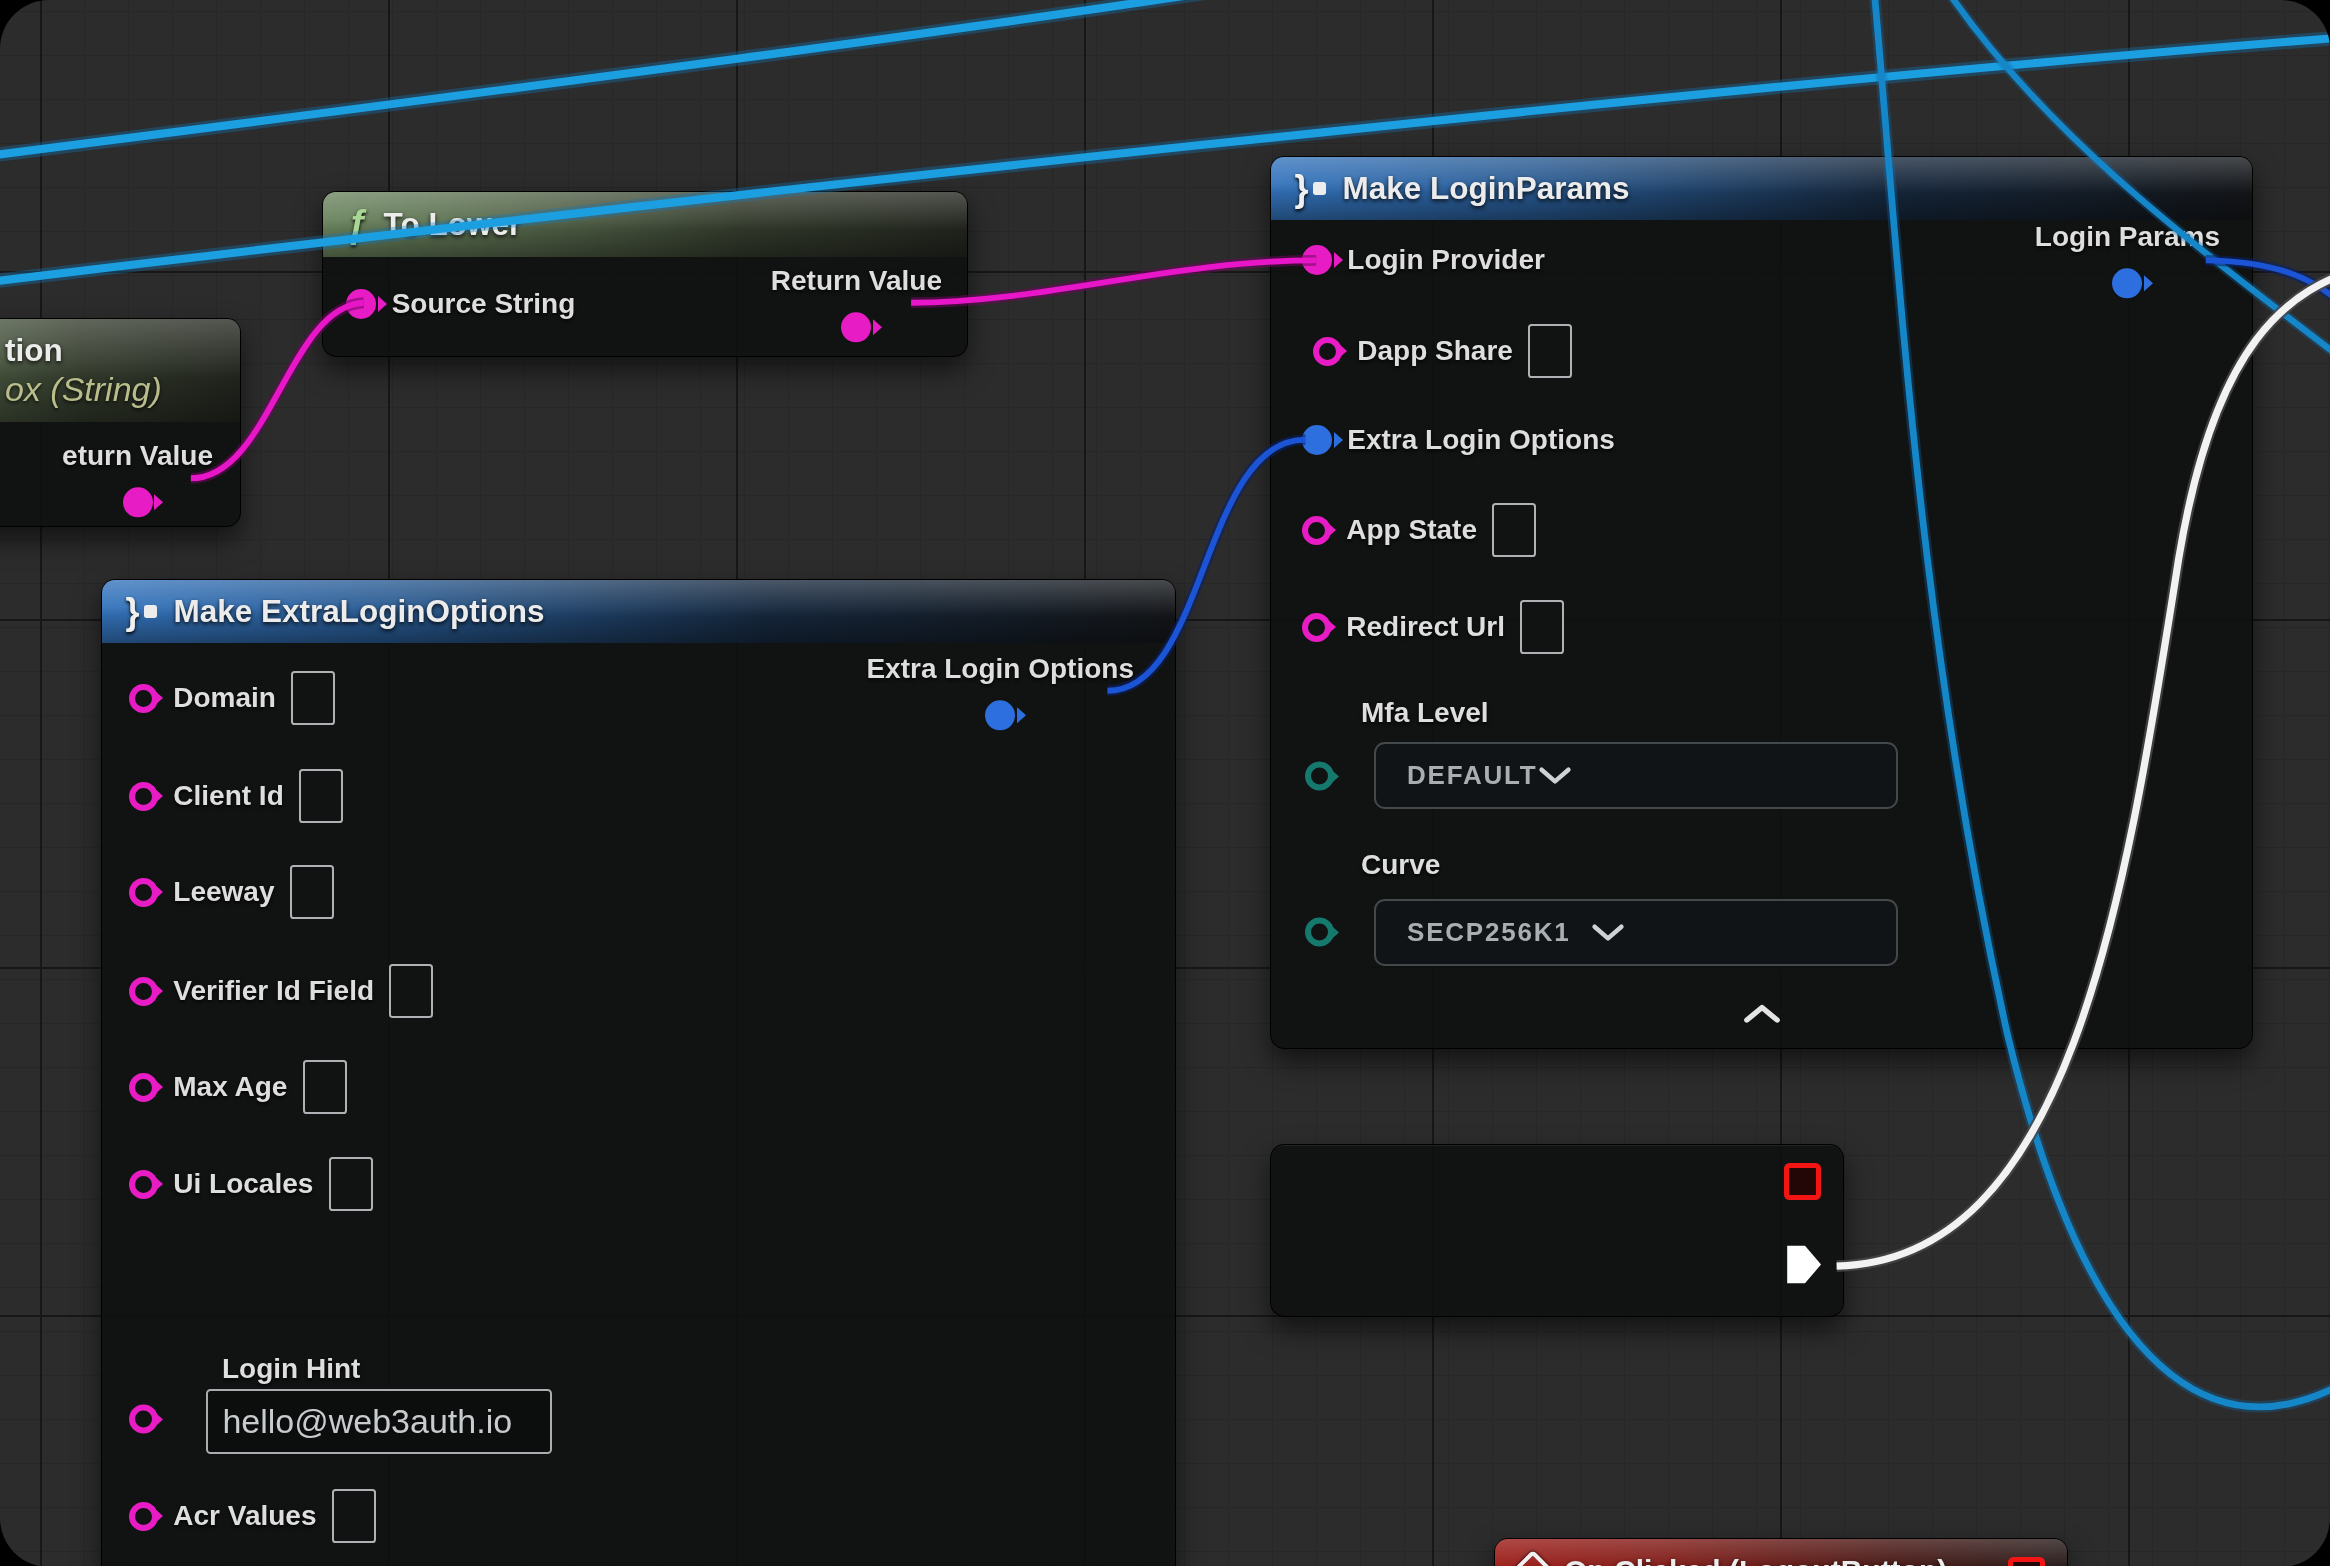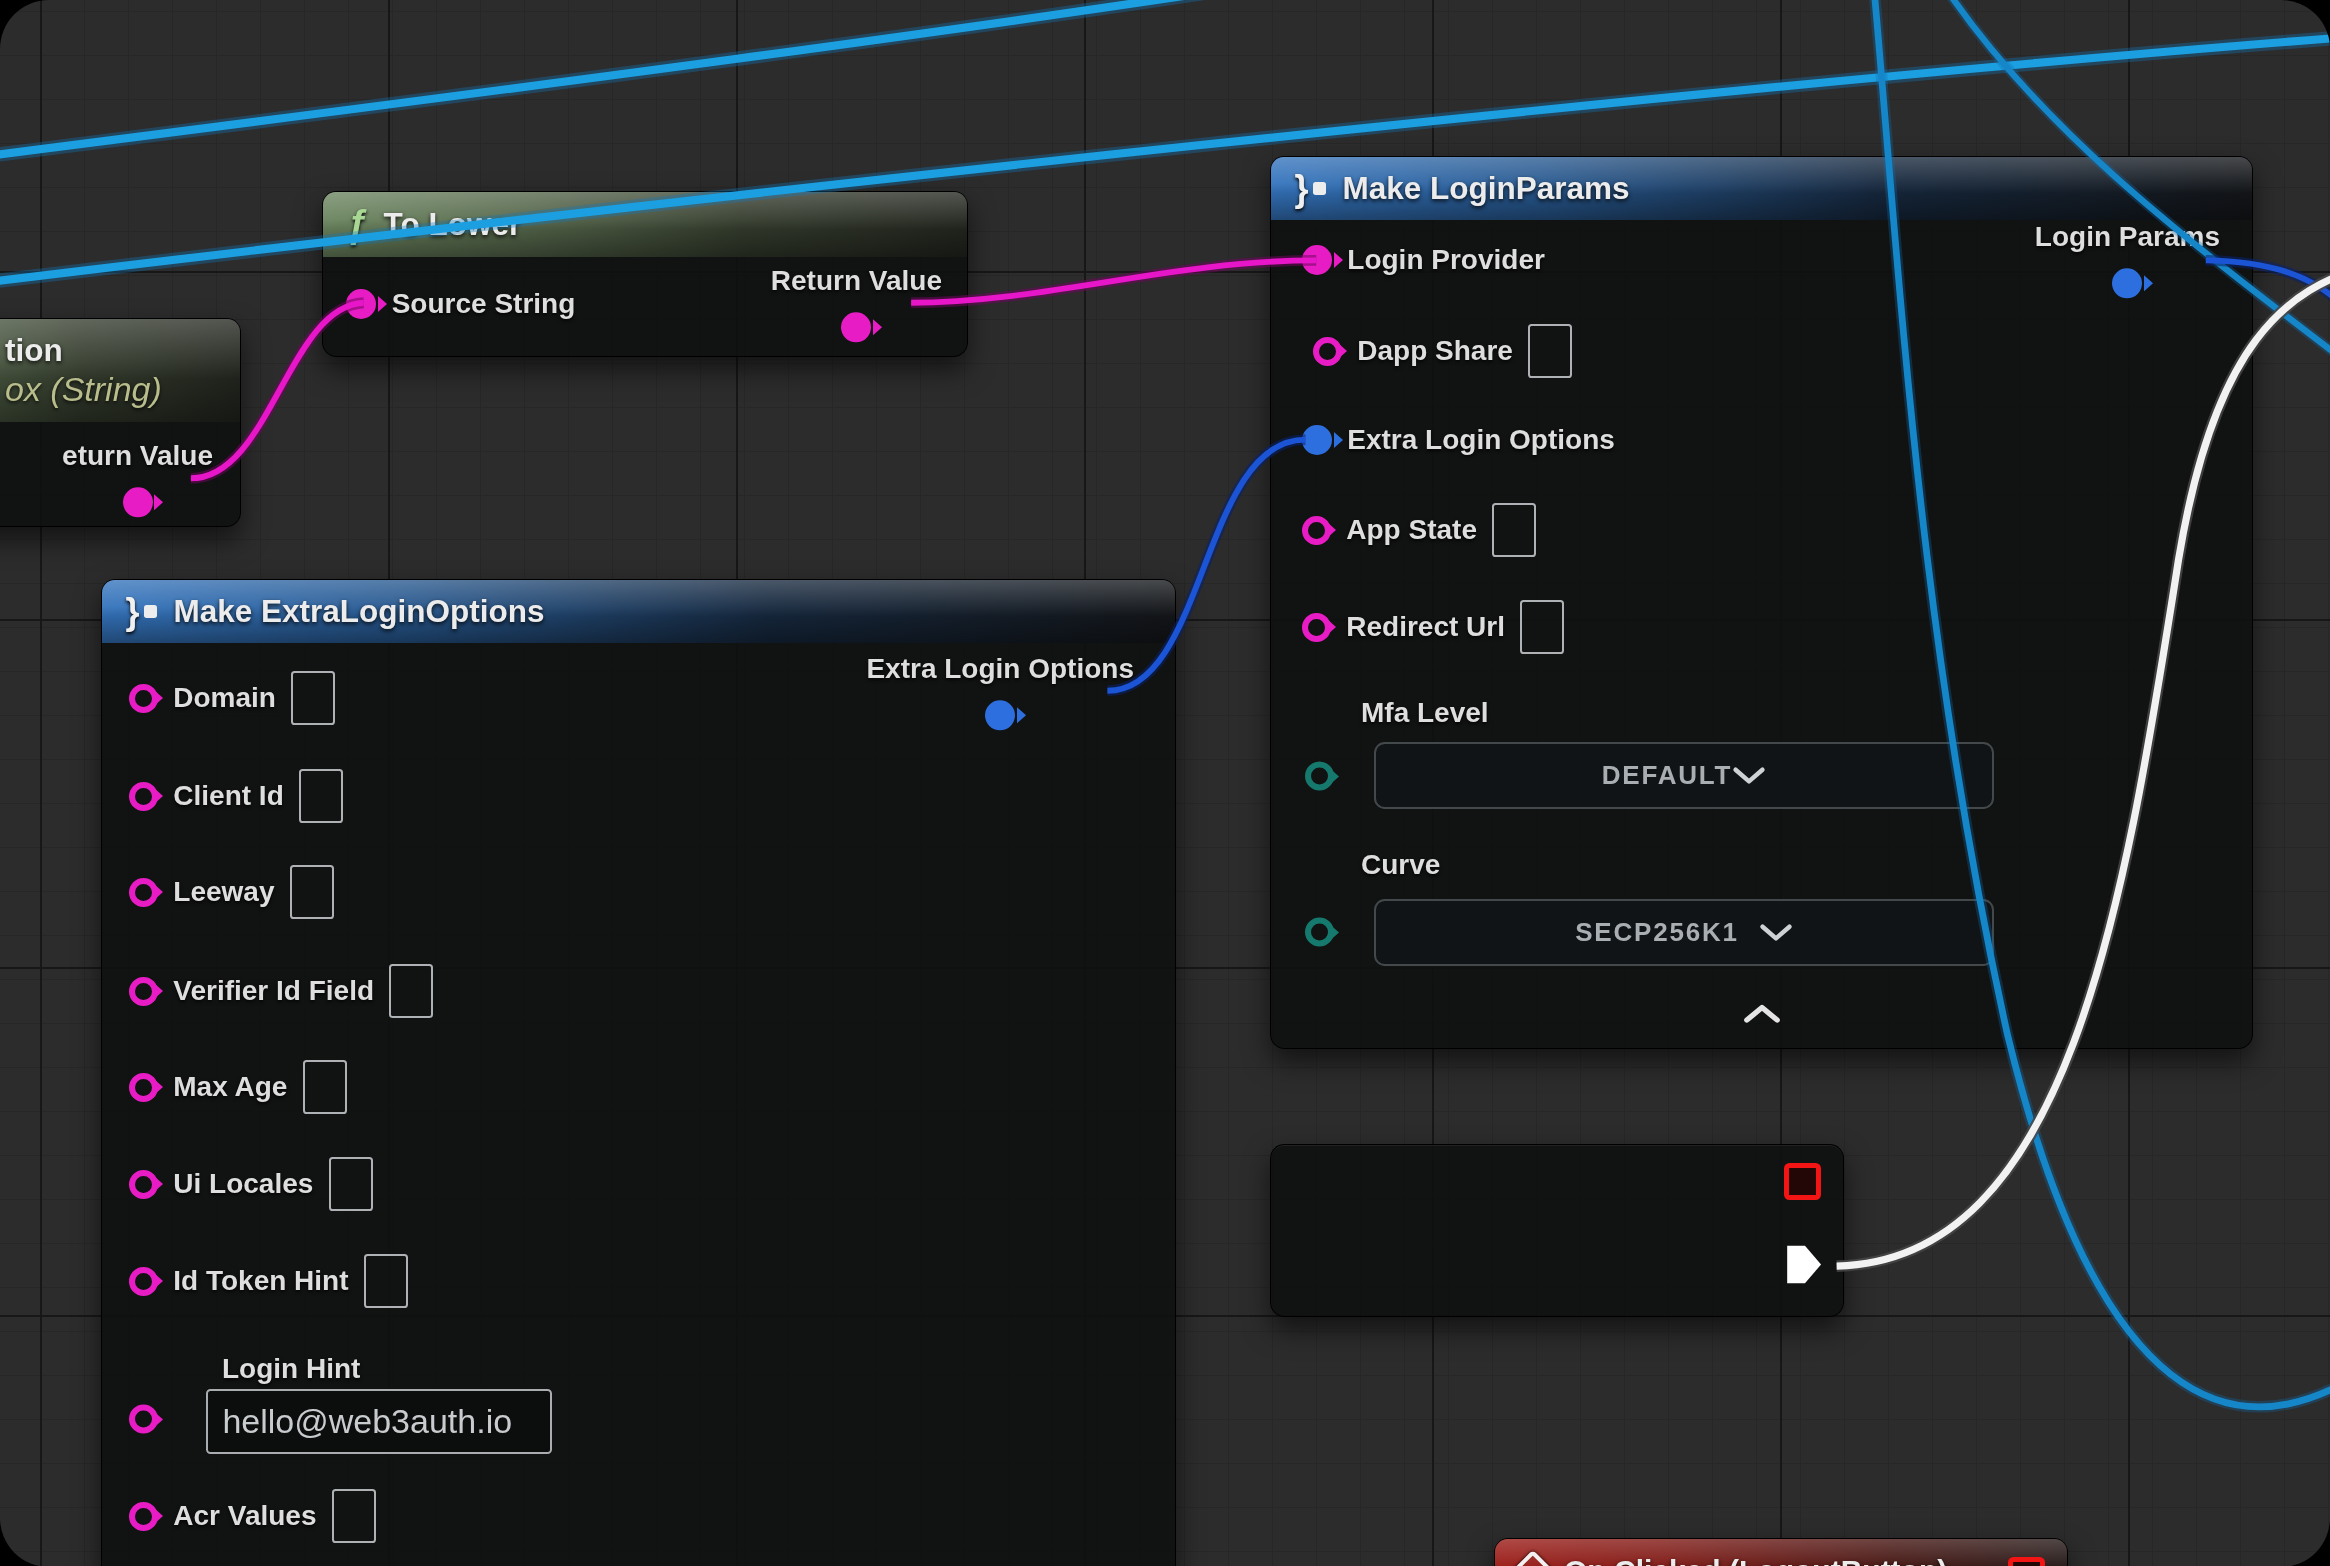--- a/index.html
+++ b/index.html
@@ -35,22 +35,22 @@
   .pin.f{width:30px;height:30px;border-radius:50%;background:var(--c);}
   .pin.h{width:17px;height:17px;border-radius:50%;border:6.8px solid var(--c);}
   .pin::after{content:"";position:absolute;left:100%;top:50%;transform:translateY(-50%);margin-left:1.8px;
     border:8px solid transparent;border-left:9px solid var(--c);}
   .str{--c:#e81cc4;}
   .obj{--c:#2e6fe0;}
   .enum{--c:#157a6d;}
   .tbox{width:40px;height:50px;border:2.7px solid #aeb2b5;border-radius:3.6px;background:rgba(18,20,20,0.5);flex:none;}
   .input{position:absolute;box-sizing:border-box;width:346px;height:65px;border:2.7px solid #a9adaf;border-radius:4.5px;
     background:rgba(10,12,12,0.65);color:#c9ccce;font-size:34px;font-family:"Liberation Sans",sans-serif;padding:0 14.4px;}
-  .dd{position:absolute;box-sizing:border-box;height:67px;width:620px;background:#101416;border:2.7px solid #43484b;
-    border-radius:10.8px;display:flex;align-items:center;justify-content:center;padding:0 31px;}
+  .dd{position:absolute;box-sizing:border-box;height:67px;width:524px;background:#101416;border:2.7px solid #43484b;
+    border-radius:10.8px;display:flex;align-items:center;justify-content:flex-start;padding:0 31px;}
   .ddval{font-size:26px;font-weight:600;color:#a9aeb2;letter-spacing:1.8px;}
   .enumlabel{position:absolute;font-size:28px;font-weight:600;color:#dedede;text-shadow:0 1.8px 3.6px rgba(0,0,0,0.8);}
   svg.wires{position:absolute;inset:0;z-index:6;pointer-events:none;}
   .nodes{position:absolute;inset:0;z-index:2;}
   .execpin{position:absolute;}
   .collapse{position:absolute;left:50%;transform:translateX(-50%);}
 </style>
 </head>
 <body>
 
@@ -119,25 +119,20 @@
       <div class="row" style="top:507px;left:27px;">
         <span class="pin h str"></span>
         <span class="plabel">Max Age</span>
         <span class="tbox"></span>
       </div>
       <div class="row" style="top:604px;left:27px;">
         <span class="pin h str"></span>
         <span class="plabel">Ui Locales</span>
         <span class="tbox"></span>
       </div>
-      <div class="row" style="top:701px;left:27px;">
-        <span class="pin h str"></span>
-        <span class="plabel">Id Token Hint</span>
-        <span class="tbox"></span>
-      </div>
       <div class="row" style="top:839px;left:27px;">
         <span class="pin h str"></span>
       </div>
       <span class="plabel" style="position:absolute;left:120px;top:773px;">Login Hint</span>
       <input class="input" style="left: 104px; top: 809px;" value="hello@web3auth.io">
       <div class="row" style="top:936px;left:27px;">
         <span class="pin h str"></span>
         <span class="plabel">Acr Values</span>
         <span class="tbox"></span>
       </div>

